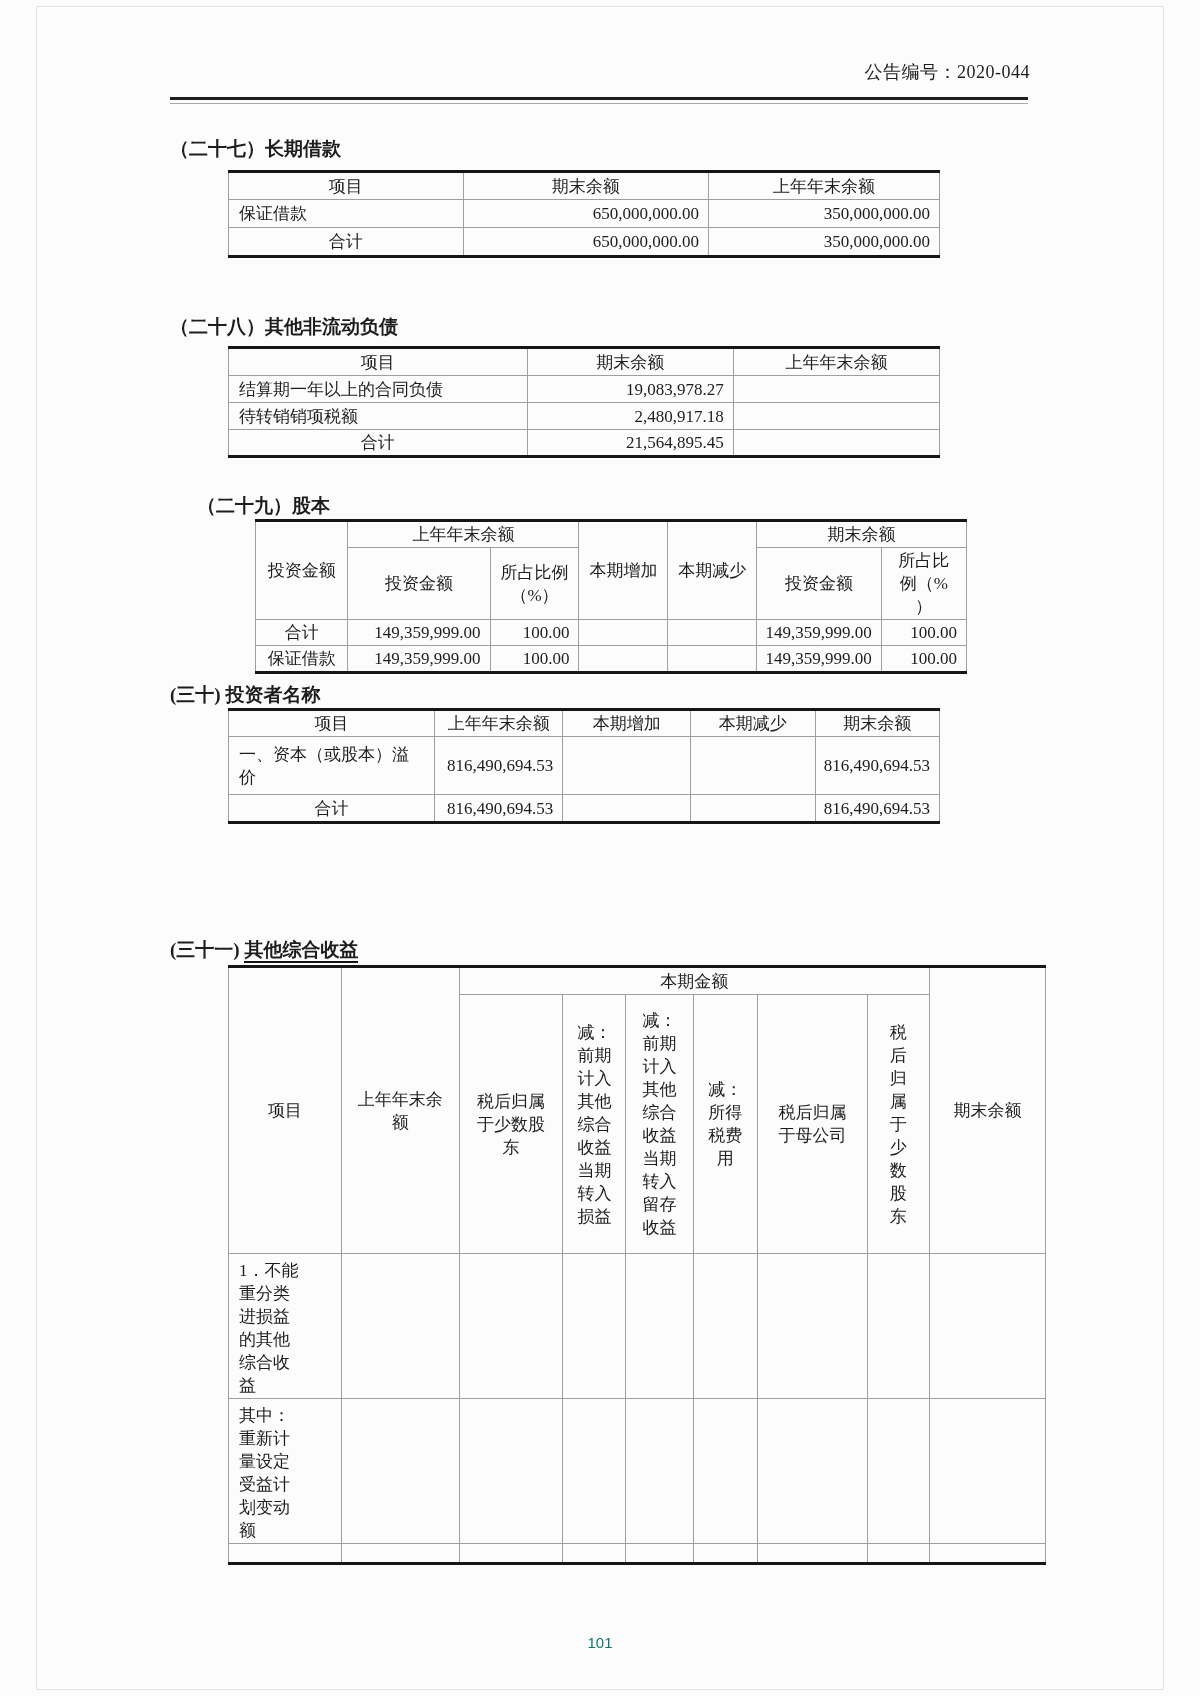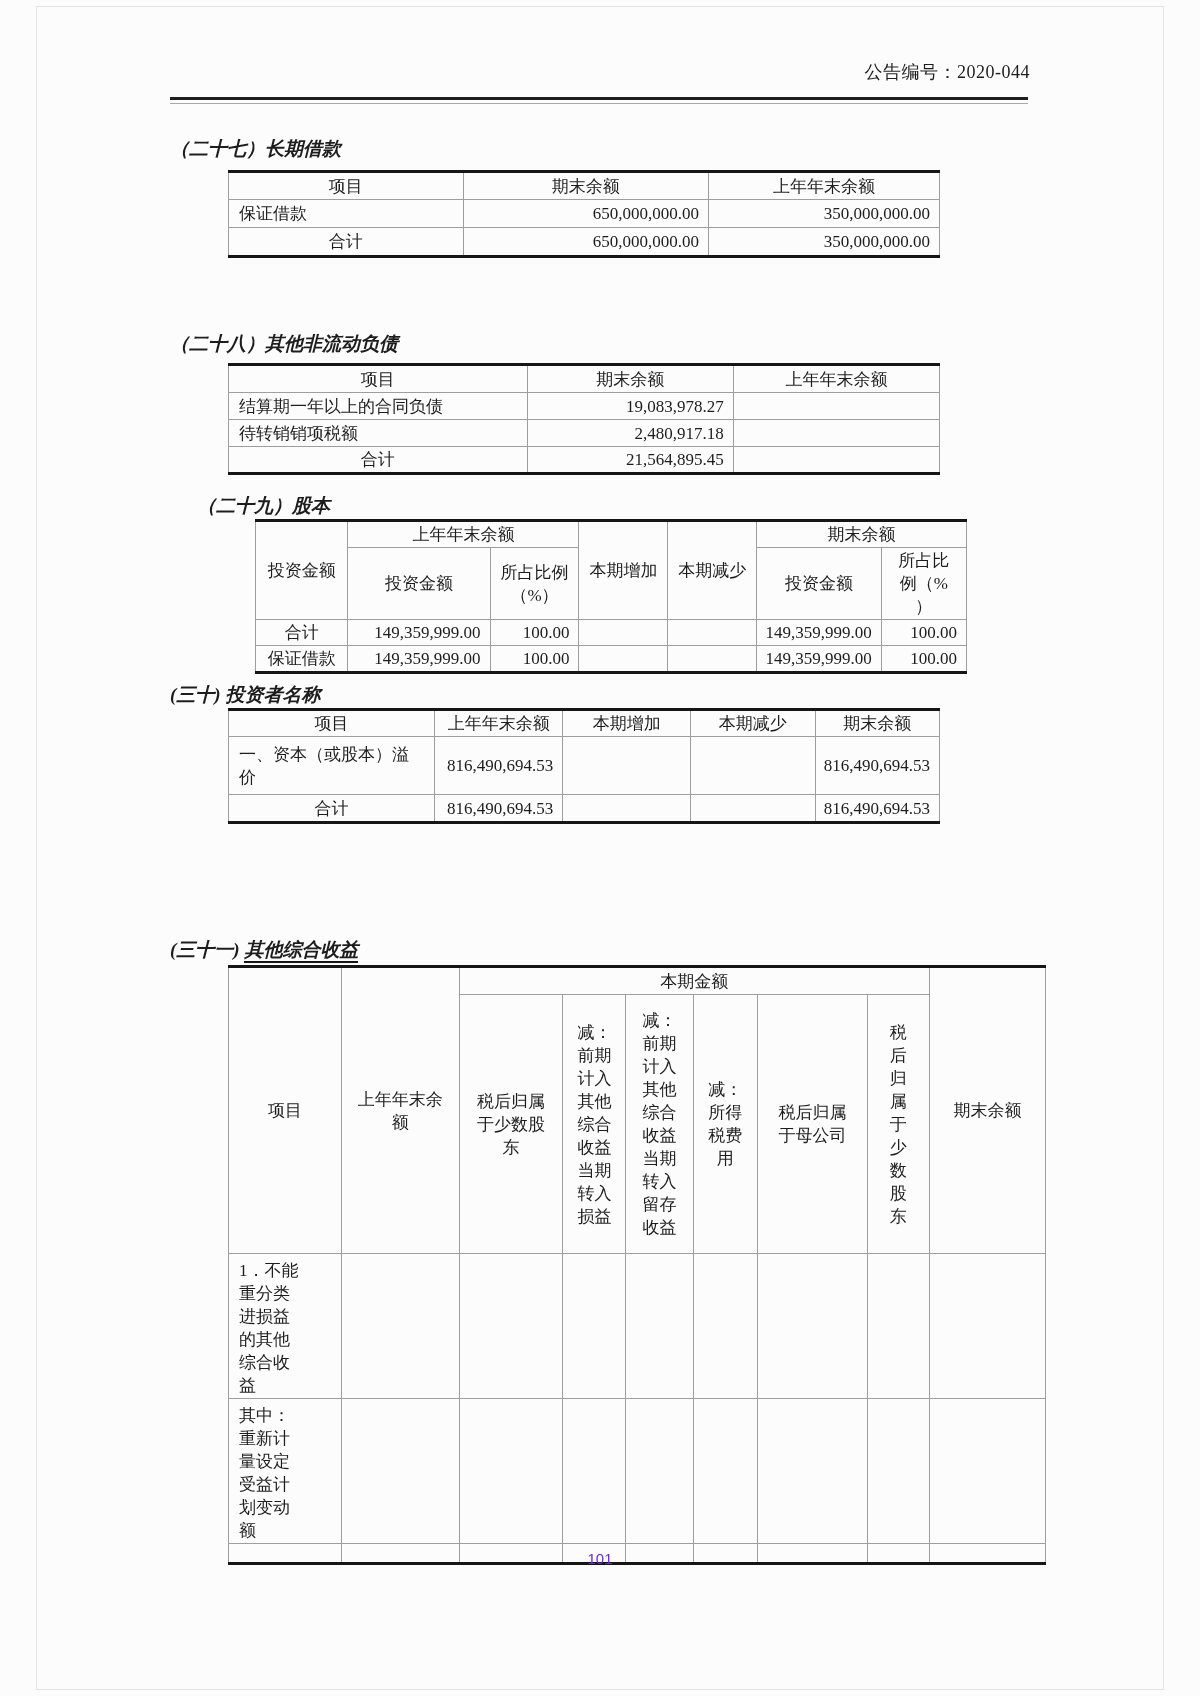--- a/index.html
+++ b/index.html
@@ -5,36 +5,36 @@
   html,body{margin:0;padding:0;background:#f7f7f7;}
   .page{position:relative;width:1200px;height:1696px;background:#fcfcfc;overflow:hidden;
         font-family:"Liberation Serif","DejaVu Serif",serif;color:#1d1d1d;}
   .page-frame{position:absolute;left:36px;top:6px;width:1126px;height:1682px;
               border:1px solid #e4e4e4;pointer-events:none;}
   .ann{position:absolute;top:60px;left:170px;width:860px;text-align:right;
        font-size:18px;letter-spacing:.5px;}
   .rule{position:absolute;top:97px;left:170px;width:858px;border-top:3px solid #1f1f1f;}
   .rule2{position:absolute;top:103px;left:170px;width:858px;border-top:1px solid #a9a9a9;}
   .sec{position:absolute;left:170px;width:880px;}
-  .sec-title{margin:0;font-size:19px;font-weight:bold;line-height:22px;font-style:italic;}
+  .sec-title{margin:0;font-size:19px;font-weight:bold;line-height:22px;}
   .u{border-bottom:2px solid #151515;padding-bottom:1px;}
   .tblwrap{margin-left:58px;}
   table.fin{border-collapse:collapse;table-layout:fixed;font-size:17px;
             border-top:3px solid #161616;border-bottom:3px solid #161616;}
   table.fin th,table.fin td{border:1px solid #9e9e9e;font-weight:normal;
             vertical-align:middle;padding:1px 6px;line-height:23px;overflow:hidden;}
   th{text-align:center;}
   .ctr{text-align:center;}
   .lbl{text-align:left;padding-left:10px !important;}
   .num{text-align:right;padding-right:9px !important;}
   .vt{display:inline-block;word-break:break-all;line-break:anywhere;text-align:center;}
   .vt.left{text-align:left;}
   .w11{width:1.15em;} .w21{width:2.15em;} .w36{width:3.6em;} .w42{width:4.25em;} .w52{width:5.2em;} .w103{width:10.3em;}
-  .pagenum{position:absolute;top:1550px;left:170px;width:860px;text-align:center;
-           font-size:15px;font-family:"Liberation Sans","DejaVu Sans",sans-serif;color:#6d28d9;}
+  .pagenum{position:absolute;top:1634px;left:170px;width:860px;text-align:center;
+           font-size:15px;font-family:"Liberation Sans","DejaVu Sans",sans-serif;color:#0f766e;}
 </style>
 </head>
 <body>
 
 <div class="page">
   <div class="page-frame"></div>
 
   <div class="ann">公告编号：2020-044</div>
   <div class="rule"></div>
   <div class="rule2"></div>
@@ -62,21 +62,21 @@
         <tr style="height:29px;">
           <td class="ctr">合计</td>
           <td class="num">650,000,000.00</td>
           <td class="num">350,000,000.00</td>
         </tr>
       </tbody>
         </table>
     </div>
   </div>
 
-  <div class="sec" style="top:333px;">
+  <div class="sec" style="top:316px;">
     <h2 class="sec-title">（二十八）其他非流动负债</h2>
     <div class="tblwrap" style="margin-top:8px;">
       <table class="fin" style="width:712px;">
         <colgroup>
             <col style="width:42%">
             <col style="width:29%">
             <col style="width:29%">
           </colgroup>
         <tbody>
             <tr style="height:28px;">

